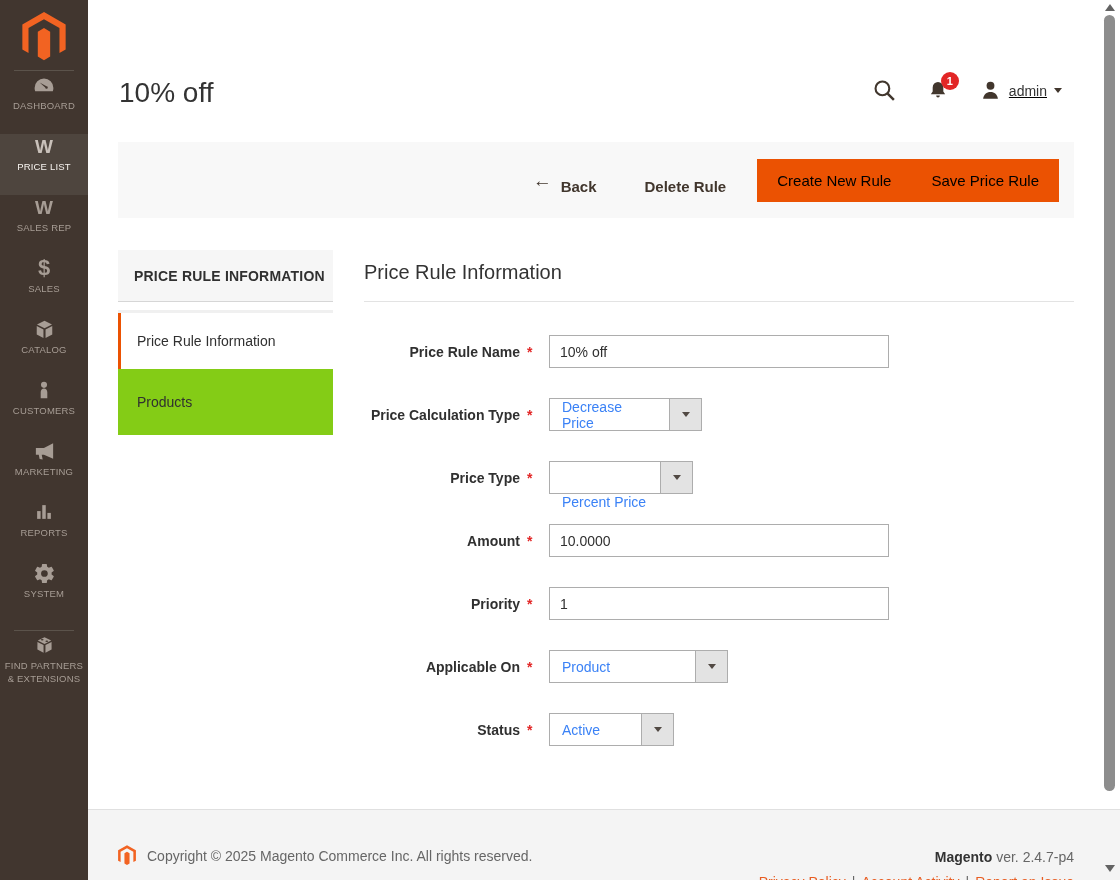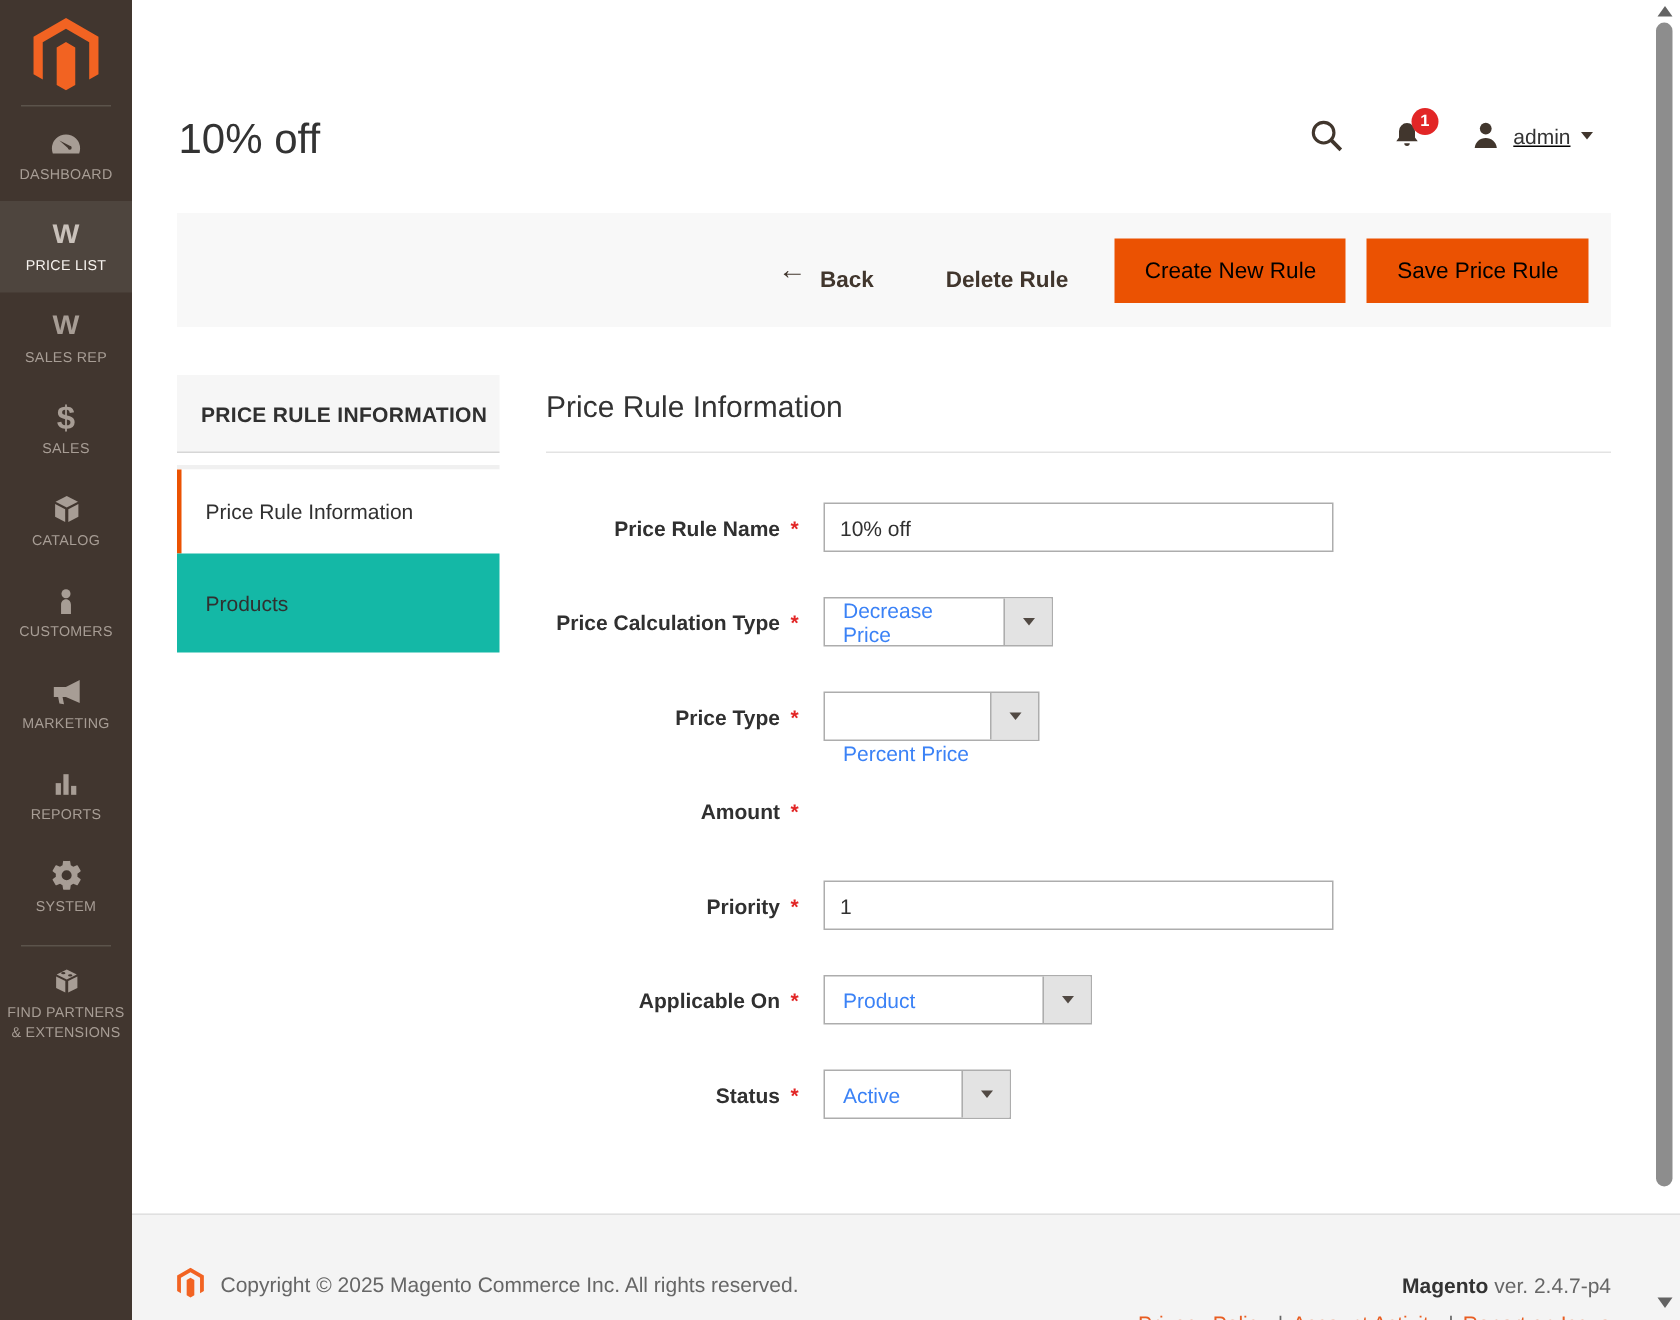--- a/index.html
+++ b/index.html
@@ -5,21 +5,21 @@
   * { box-sizing: border-box; }
   html,body { margin:0; padding:0; width:1120px; height:880px; overflow:hidden;
     font-family:"Liberation Sans", sans-serif; background:#fff; }
 
   
   .sidebar { position:absolute; left:0; top:0; width:88px; height:880px; background:#41362f; z-index:5; }
   .m-logo { display:flex; justify-content:center; padding-top:12px; cursor:pointer; }
   .m-logo svg { width:46px; height:50px; }
   .side-divider { height:1px; background:#5b534b; margin:8px 14px 2px; }
   .nav-item { height:61px; display:flex; flex-direction:column; align-items:center;
-    justify-content:center; gap:3px; cursor:pointer; }
+    gap:3px; cursor:pointer; }
   .nav-item .nav-label { font-size:9.5px; color:#a79d95; letter-spacing:.2px; text-align:center;
     line-height:1.35; width:82px; }
   .nav-item.active { background:#4e453e; }
   .nav-item.active .nav-label { color:#f7f3ef; }
   .nav-ico { height:24px; display:flex; align-items:center; justify-content:center; }
   .nav-ico svg { fill:#a79d95; }
   .nav-w { font-size:19px; font-weight:700; color:#a79d95; line-height:1; transform:scaleY(.95); }
   .nav-item.active .nav-w { color:#c9c1ba; }
   .nav-dollar { font-size:22px; font-weight:700; color:#a79d95; line-height:1; }
   .nav-item.tall { height:72px; }
@@ -41,32 +41,32 @@
   
   .page-actions { margin:0 46px 0 30px; height:76px; background:#f8f8f8; display:flex;
     align-items:center; justify-content:flex-end; padding-right:15px; }
   .back-link { display:flex; align-items:center; gap:9px; cursor:pointer; }
   .back-arrow { font-size:19px; color:#41362d; line-height:1; }
   .txt-btn { font-size:15px; font-weight:600; color:#41362d; cursor:pointer;margin-top:12px; }
   .delete-btn { margin-left:48px; }
   .orange-btn { border:none; background:#eb5202; color:#000000; font-family:inherit; font-size:15px;
     font-weight:400; height:43px; padding:0 20px; cursor:pointer; }
   .create-btn { margin-left:31px; }
-  .save-btn { margin-left:14px; }
+  .save-btn { }
 
   
   .content { display:flex; padding:32px 46px 0 30px; }
   .tabs-col { width:215px; flex-shrink:0; }
   .tabs-header { background:#f6f6f6; border-bottom:1px solid #d6d6d6; height:52px; display:flex;
     align-items:center; padding-left:16px; font-size:14px; font-weight:700; color:#303030; letter-spacing:.2px; }
   .tabs-items { margin-top:8px; border-top:3px solid #f0f0f0; }
   .tab-item { height:56px; display:flex; align-items:center; padding-left:19px; font-size:14px;
     color:#303030; cursor:pointer; }
   .tab-item.active { background:#fff; border-left:3px solid #eb5202; padding-left:16px; }
-  .tab-item.inactive { background:#14b8a6; height:66px; }
+  .tab-item.inactive { background:#84cc16; height:66px; }
 
   .form-col { flex:1; margin-left:31px; }
   .section-title { margin:11px 0 0; font-size:20px; font-weight:400; color:#333; }
   .section-divider { border-bottom:1px solid #e3e3e3; margin-top:17px; }
   .form-rows { margin-top:33px; }
   .form-row { display:flex; align-items:center; height:33px; margin-bottom:30px; }
   .form-label { width:156px; text-align:right; font-size:14px; font-weight:600; color:#303030; }
   .req { color:#e22626; width:14px; margin-left:7px; font-size:14px; font-weight:600; }
   .field { margin-left:8px; }
   .text-input { width:340px; height:33px; border:1px solid #adadad; padding:0 10px; font-size:14px;
@@ -288,20 +288,21 @@
           <span class="req">*</span>
           <div class="select field w-ptype">
             <span class="select-value">Percent Price</span>
             <span class="select-arrow"></span>
           </div>
         </div>
 
         <div class="form-row">
           <span class="form-label">Amount</span>
           <span class="req">*</span>
+          <input class="text-input field" type="text" value="10.0000" style="">
         </div>
 
         <div class="form-row">
           <span class="form-label">Priority</span>
           <span class="req">*</span>
           <input class="text-input field" type="text" value="1" style="">
         </div>
 
         <div class="form-row">
           <span class="form-label">Applicable On</span>

